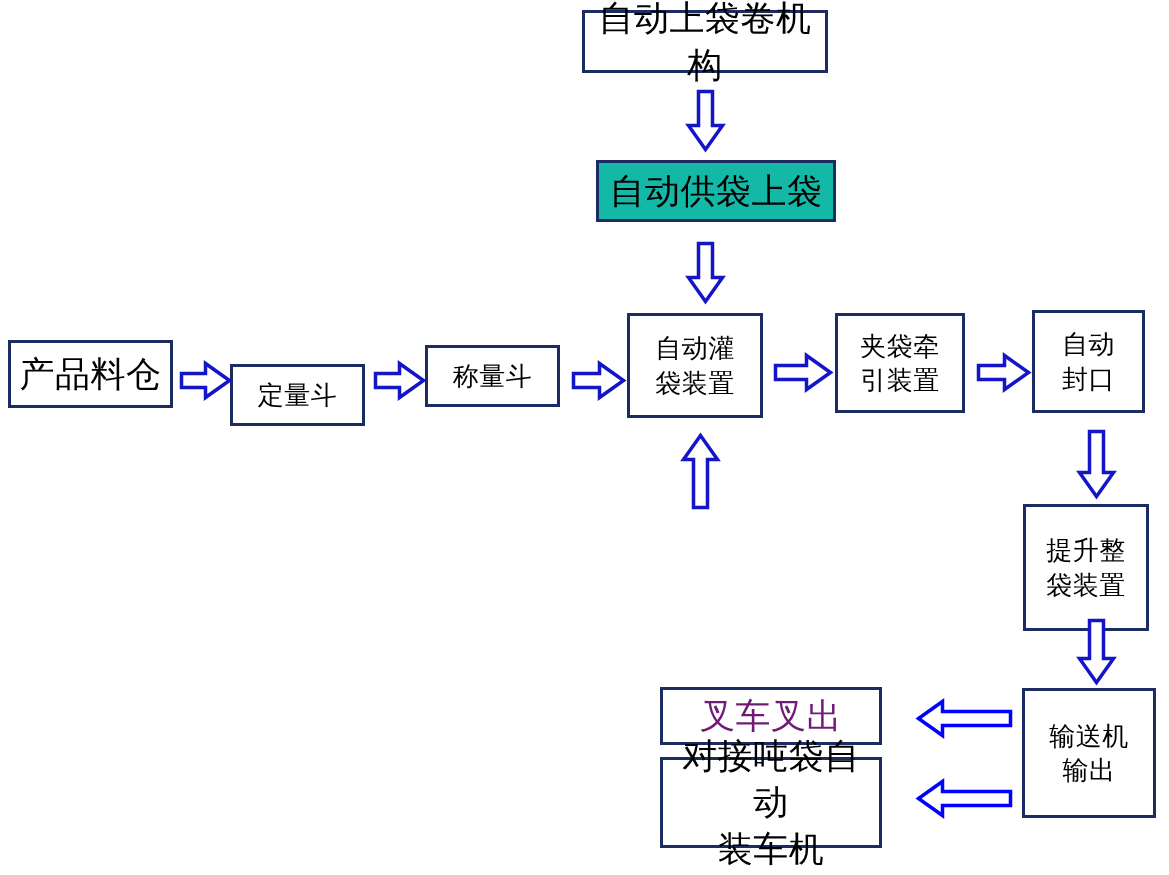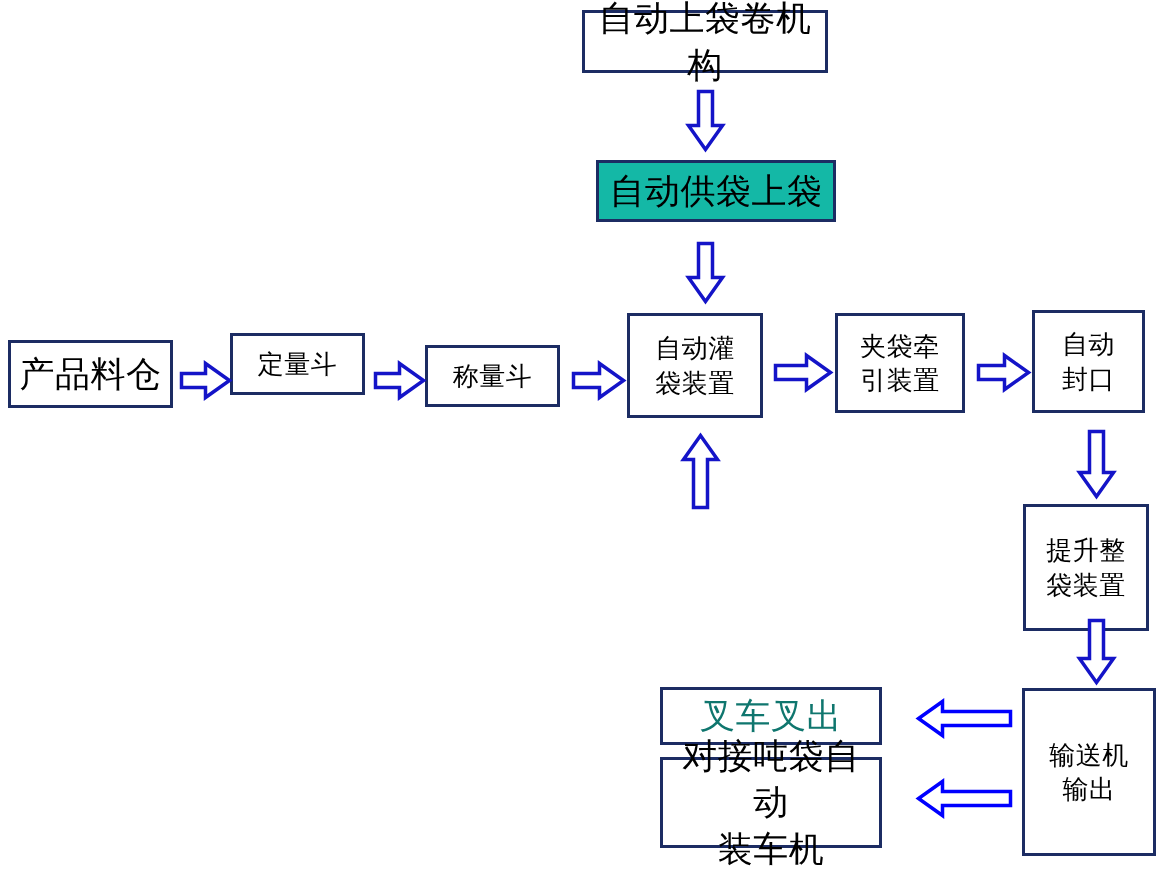--- a/index.html
+++ b/index.html
@@ -47,33 +47,33 @@
     overflow: visible;
   }
 </style>
 </head>
 <body>
 
 <div id="canvas">
     <div class="node" style="left: 582px; top: 10px; width: 246px; height: 63px; border-color: rgb(28, 44, 99); background: rgb(255, 255, 255); color: rgb(0, 0, 0);">自动上袋卷机构</div>
     <div class="node" style="left: 596px; top: 160px; width: 240px; height: 62px; border-color: rgb(28, 44, 99); background: #14b8a6; color: rgb(0, 0, 0);">自动供袋上袋</div>
     <div class="node" style="left: 8px; top: 340px; width: 165px; height: 68px; border-color: rgb(28, 44, 99); background: rgb(255, 255, 255); color: rgb(0, 0, 0);">产品料仓</div>
-    <div class="node tight" style="left: 230px; top: 333px; width: 135px; height: 62px; border-color: rgb(28, 44, 99); background: rgb(255, 255, 255); color: rgb(0, 0, 0);">定量斗</div>
+    <div class="node tight" style="left: 230px; top: 364px; width: 135px; height: 62px; border-color: rgb(28, 44, 99); background: rgb(255, 255, 255); color: rgb(0, 0, 0);">定量斗</div>
     <div class="node tight" style="left: 425px; top: 345px; width: 135px; height: 62px; border-color: rgb(28, 44, 99); background: rgb(255, 255, 255); color: rgb(0, 0, 0);">称量斗</div>
     <div class="node tight" style="left: 627px; top: 313px; width: 136px; height: 105px; border-color: rgb(28, 44, 99); background: rgb(255, 255, 255); color: rgb(0, 0, 0);">自动灌
 袋装置</div>
     <div class="node tight" style="left: 835px; top: 313px; width: 130px; height: 100px; border-color: rgb(28, 44, 99); background: rgb(255, 255, 255); color: rgb(0, 0, 0);">夹袋牵
 引装置</div>
     <div class="node tight" style="left: 1032px; top: 310px; width: 113px; height: 103px; border-color: rgb(28, 44, 99); background: rgb(255, 255, 255); color: rgb(0, 0, 0);">自动
 封口</div>
     <div class="node tight" style="left: 1023px; top: 504px; width: 126px; height: 127px; border-color: rgb(28, 44, 99); background: rgb(255, 255, 255); color: rgb(0, 0, 0);">提升整
 袋装置</div>
-    <div class="node tight" style="left: 1022px; top: 688px; width: 134px; height: 168px; border-color: rgb(28, 44, 99); background: rgb(255, 255, 255); color: rgb(0, 0, 0);">输送机
+    <div class="node tight" style="left: 1022px; top: 688px; width: 134px; height: 130px; border-color: rgb(28, 44, 99); background: rgb(255, 255, 255); color: rgb(0, 0, 0);">输送机
 输出</div>
-    <div class="node" style="left: 660px; top: 687px; width: 222px; height: 58px; border-color: rgb(28, 44, 99); background: rgb(255, 255, 255); color: #0f766e;">叉车叉出</div>
+    <div class="node" style="left: 660px; top: 687px; width: 222px; height: 58px; border-color: rgb(28, 44, 99); background: rgb(255, 255, 255); color: #701a75;">叉车叉出</div>
     <div class="node" style="left: 660px; top: 757px; width: 222px; height: 91px; border-color: rgb(28, 44, 99); background: rgb(255, 255, 255); color: rgb(0, 0, 0);">对接吨袋自动
 装车机</div>
     <div class="arrow" style="left: 685px; top: 88px;">
       <svg width="41" height="65" viewBox="-3.5 -3.5 41 65">
         <polygon points="10,0 10,34 0,34 17,58 34,34 24,34 24,0" fill="#ffffff" stroke="#1414c8" stroke-width="3.5" stroke-linejoin="miter"></polygon>
       </svg>
     </div>
     <div class="arrow" style="left: 685px; top: 240px;">
       <svg width="41" height="65" viewBox="-3.5 -3.5 41 65">
         <polygon points="10,0 10,34 0,34 17,58 34,34 24,34 24,0" fill="#ffffff" stroke="#1414c8" stroke-width="3.5" stroke-linejoin="miter"></polygon>

